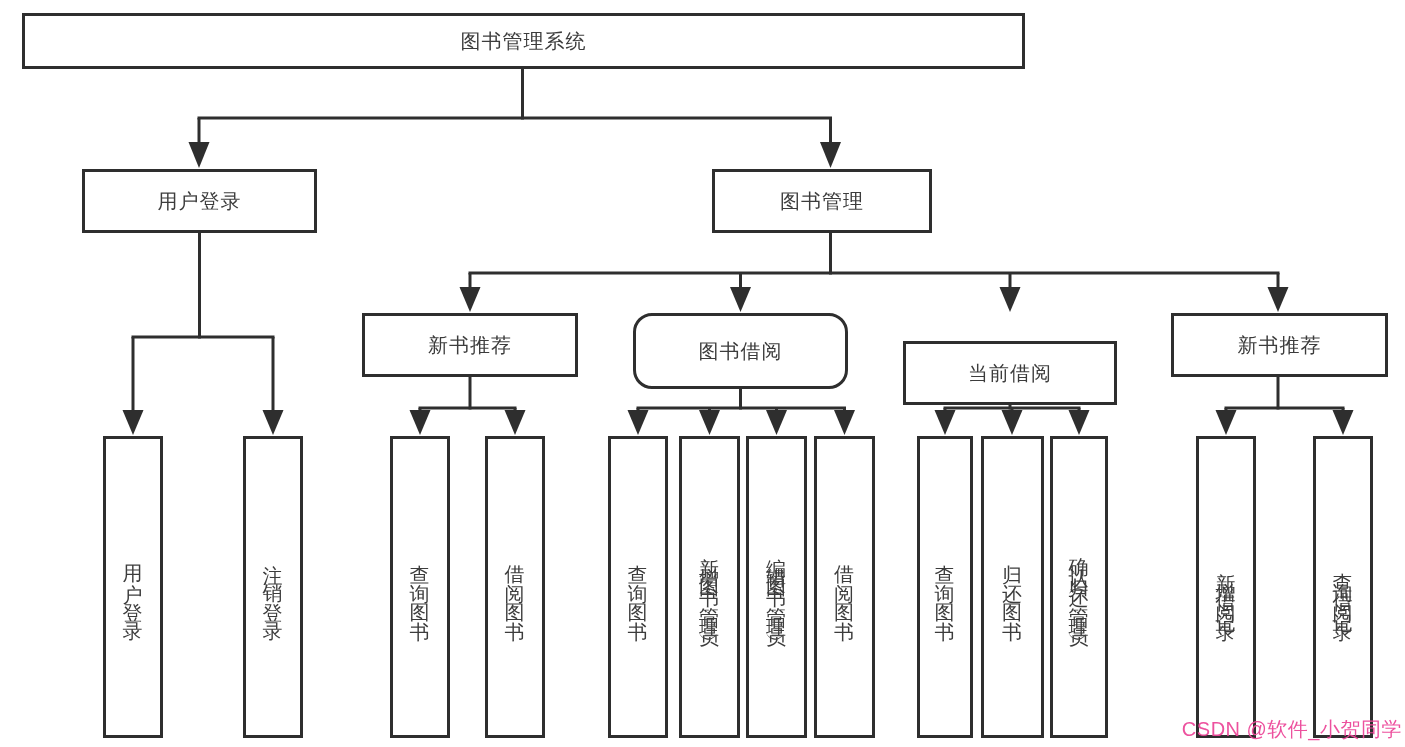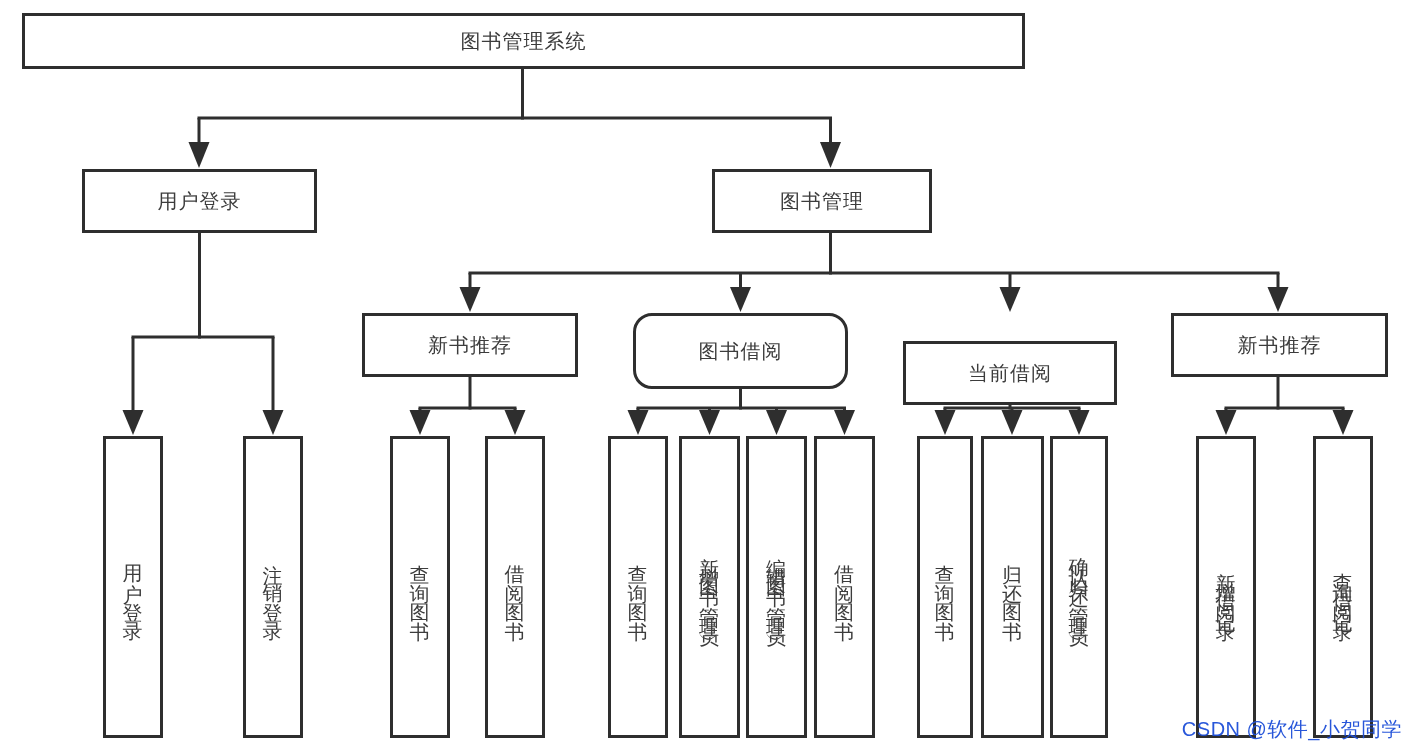--- a/index.html
+++ b/index.html
@@ -27,21 +27,21 @@
     writing-mode:vertical-rl;
     text-orientation:mixed;
     line-height:1;
   }
   .ls-wide  { letter-spacing:19px; }
   .ls-tight { letter-spacing:10px; }
   .watermark {
     position:absolute;
     right:3px; bottom:4px;
     font-size:20px;
-    color:#1d4ed8;
+    color:#ec4899;
     opacity:0.95;
     z-index:5;
     white-space:nowrap;
     letter-spacing:0.5px;
   }
 </style>
 </head>
 <body>
 
 <div class="canvas">

